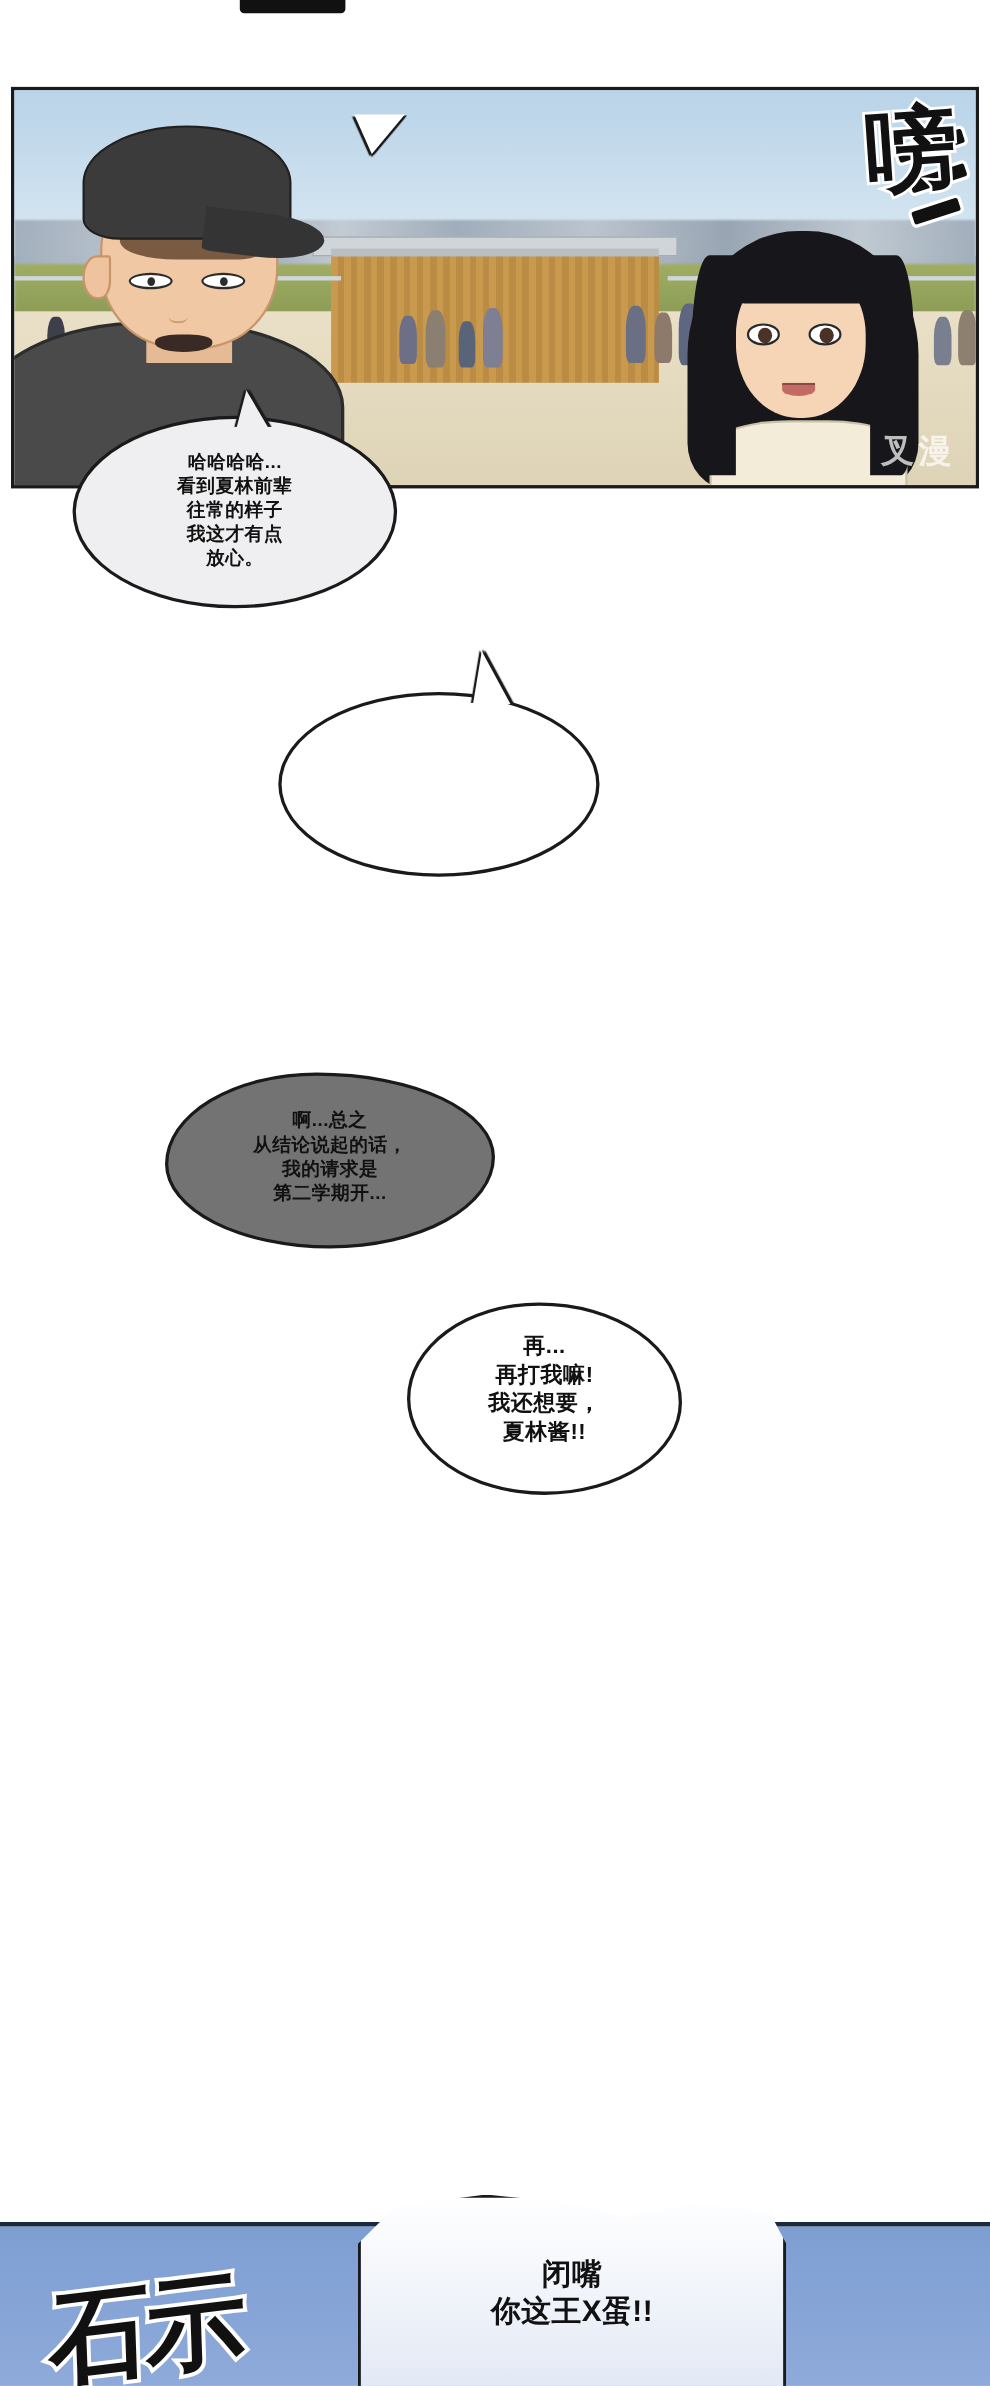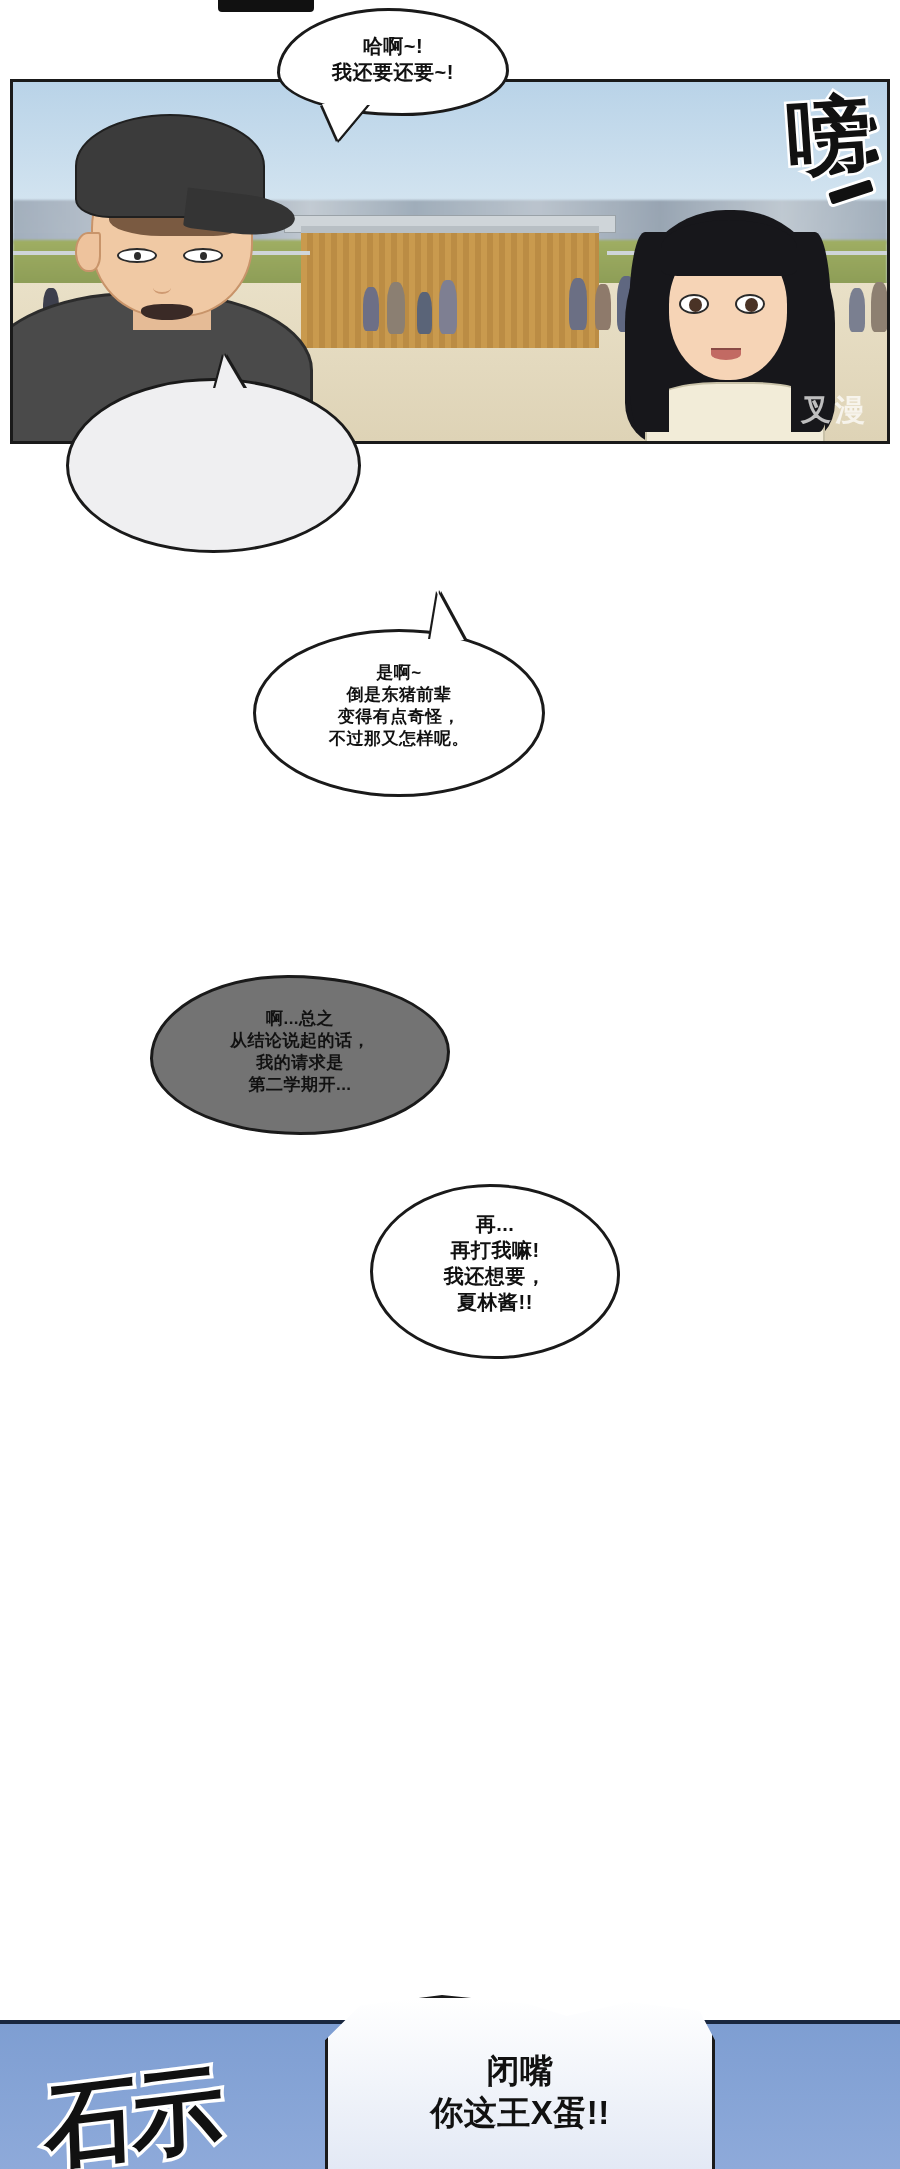--- a/index.html
+++ b/index.html
@@ -229,42 +229,38 @@
   #bubble-bottom {
     position: absolute; left: 325px; top: 1995px; width: 390px; height: 174px;
     background: linear-gradient(#ffffff, #e3e9f5);
     border: 3px solid #1a1a1a;
     border-bottom: none;
     border-radius: 14px 14px 0 0;
     z-index: 12;
     clip-path: polygon(0% 26%, 9% 6%, 30% 0%, 52% 5%, 62% 12%, 78% 4%, 96% 9%, 100% 26%, 100% 100%, 0% 100%);
   }
   #bubble-bottom .bub-text {
-    font-size: 33px; padding-top: 52px; line-height: 1.26;
+    font-size: 27px; padding-top: 52px; line-height: 1.26;
   }
   
   #sfx-bottom {
     position: absolute; left: 44px; top: 2072px;
     font-size: 92px; font-weight: 900; color: #111111;
     -webkit-text-stroke: 7px #ffffff; paint-order: stroke fill;
     transform: rotate(-7deg) skewX(-5deg);
     line-height: 1; z-index: 13; letter-spacing: -4px;
     font-family: "DejaVu Sans", sans-serif;
   }
 </style>
 </head>
 <body>
 
 <div id="top-area">
   <div id="top-black-sliver"></div>
 
-  <div id="bubble-top">
-    <div class="bub-text">哈啊~!
-我还要还要~!</div>
-  </div>
   <div id="bubble-top-tail"></div>
 </div>
 
 <div id="panel-photo">
   <div class="ph-sky"></div>
   <div class="ph-far"></div>
   <div class="ph-field"></div>
   <div class="ph-ground"></div>
 
   <div class="ph-building-roof"></div>
@@ -312,28 +308,29 @@
   <div class="sfx-line" style="right:10px;top:44px;width:62px;height:13px;transform:rotate(-18deg);"></div>
   <div class="sfx-line" style="right:8px;top:74px;width:52px;height:12px;transform:rotate(-18deg);"></div>
   <div class="sfx-line" style="right:14px;top:104px;width:44px;height:12px;transform:rotate(-18deg);"></div>
   <div id="sfx-bang">嗙</div>
 
   <div id="watermark">叉漫</div>
 </div>
 
 <div id="bubble-1">
   <div id="bubble-1-tail"></div>
+  <div class="bub-text">哈哈哈哈...
+看到夏林前辈
+往常的样子
+我这才有点
+放心。</div>
 </div>
 
 <div id="bubble-2">
   <div id="bubble-2-tail"></div>
-  <div class="bub-text">是啊~
-倒是东猪前辈
-变得有点奇怪，
-不过那又怎样呢。</div>
 </div>
 
 <div id="bubble-3">
   <div class="bub-text">啊...总之
 从结论说起的话，
 我的请求是
 第二学期开...</div>
 </div>
 
 <div id="bubble-4">

